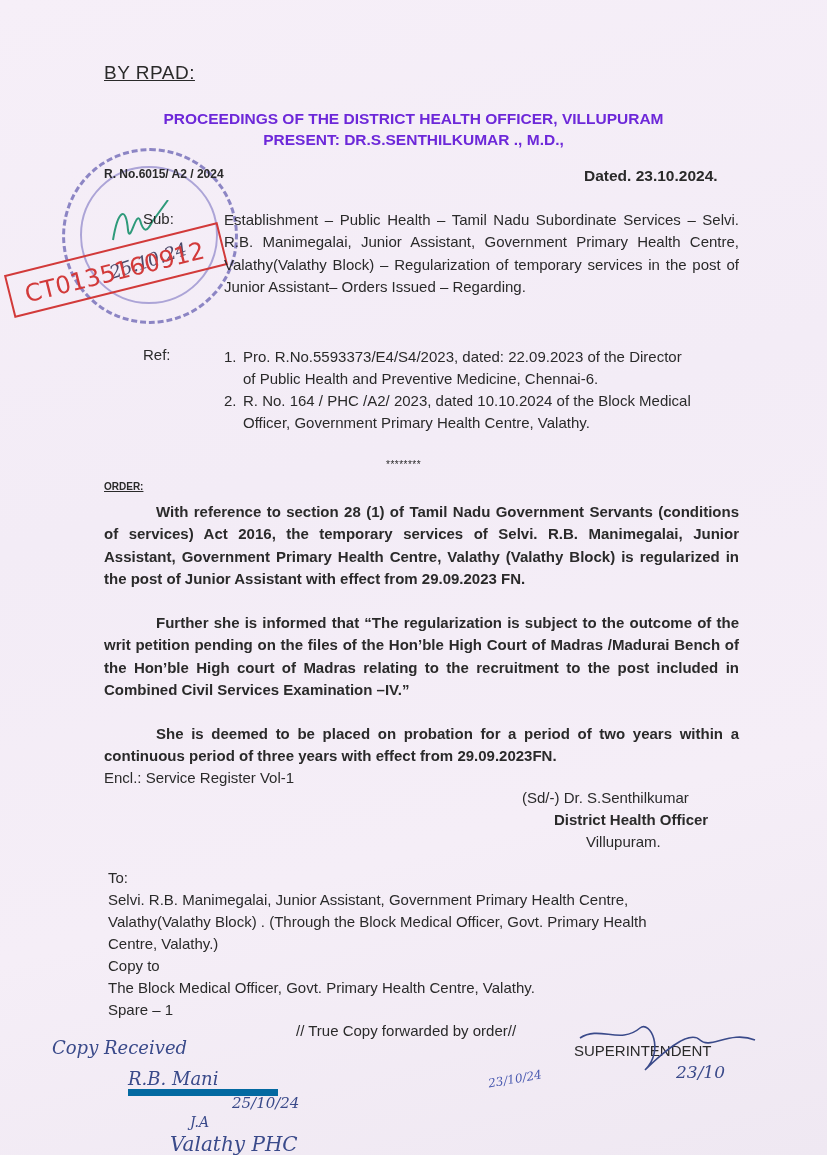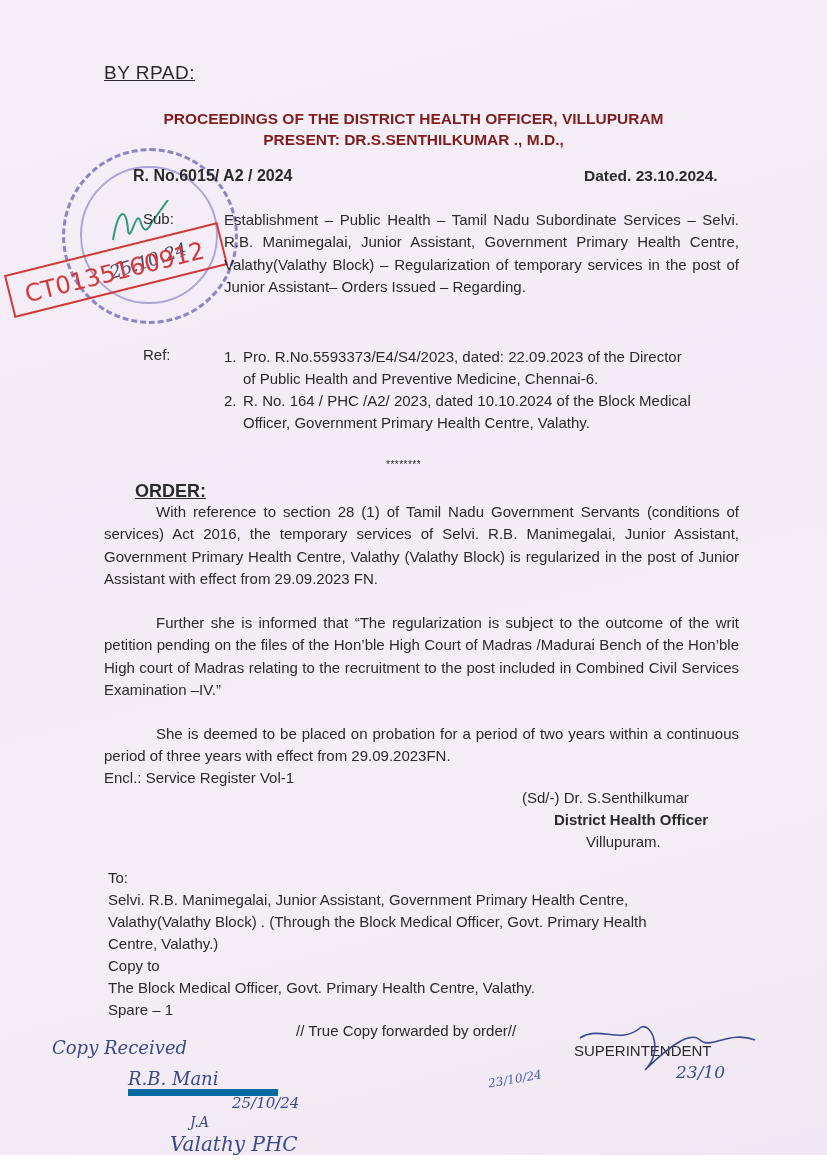--- a/index.html
+++ b/index.html
@@ -8,32 +8,32 @@
     background:#ffffff;
     font-family:"Liberation Sans", sans-serif;
     color:#2a2a2a;
   }
   .paper {
     position:absolute; left:0; top:0; width:827px; height:1155px;
     background:linear-gradient(165deg,#f6eff8 0%,#f3ecf6 40%,#f5eef7 70%,#efe8f2 100%);
   }
   .abs { position:absolute; white-space:nowrap; }
   .by-rpad { left:104px; top:62px; font-size:19px; text-decoration:underline; letter-spacing:0.5px; }
-  .head { left:0; width:827px; text-align:center; font-weight:bold; font-size:15.5px; color:#7f1d1d; }
-  .rno { left:104px; top:167px; font-weight:bold; font-size:16px;margin-left:29px; }
+  .head { left:0; width:827px; text-align:center; font-weight:bold; font-size:15.5px; color:#6d28d9; }
+  .rno { left:104px; top:167px; font-weight:bold; font-size:12px; }
   .dated { left:584px; top:167px; font-weight:bold; font-size:15.5px; }
   .label { font-size:15px;text-align:right; }
   .body-text { font-size:15px; line-height:22.3px; }
   .justify { white-space:normal; text-align:justify; text-align-last:left; }
   .sub-text { left:224px; top:209px; width:515px; }
   .ref-item { font-size:15px; line-height:22.3px; }
   .stars { left:386px; top:459px; font-size:10px; letter-spacing:0.5px; }
-  .order-head { left:104px; top:481px; font-weight:bold; font-size:18px; text-decoration:underline;margin-left:31px; }
+  .order-head { left:104px; top:481px; font-weight:bold; font-size:10px; text-decoration:underline; }
   .para { left:104px; width:635px; }
-  .indent { text-indent:52px; }
+  .indent { text-indent:52px;font-weight:bold; }
   .sig { font-size:15px; }
   
   .hand { font-family:"DejaVu Serif", serif; font-style:italic; color:#3a4a8a; }
   .seal { position:absolute; left:62px; top:148px; width:170px; height:170px; border-radius:50%;
           border:3px dashed #6a63b3; opacity:0.75; }
   .seal-inner { position:absolute; left:80px; top:166px; width:134px; height:134px; border-radius:50%;
           border:2px solid #7b73c2; opacity:0.6; }
   .stamp-ct { position:absolute; left:6px; top:248px; width:220px; height:44px;
           border:2px solid #d23a3a; transform:rotate(-14deg); color:#d23a3a;
           font-family:"DejaVu Sans", sans-serif; font-size:24px; line-height:44px; padding-left:14px; box-sizing:border-box; }

